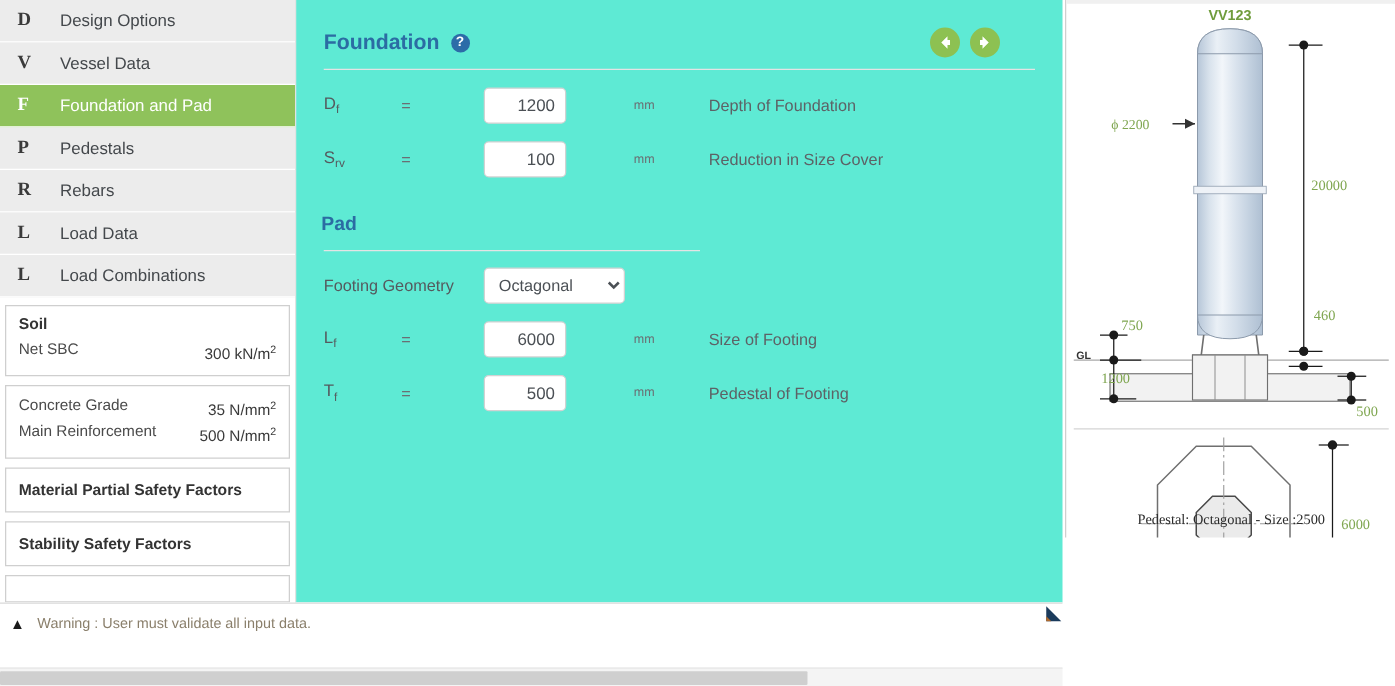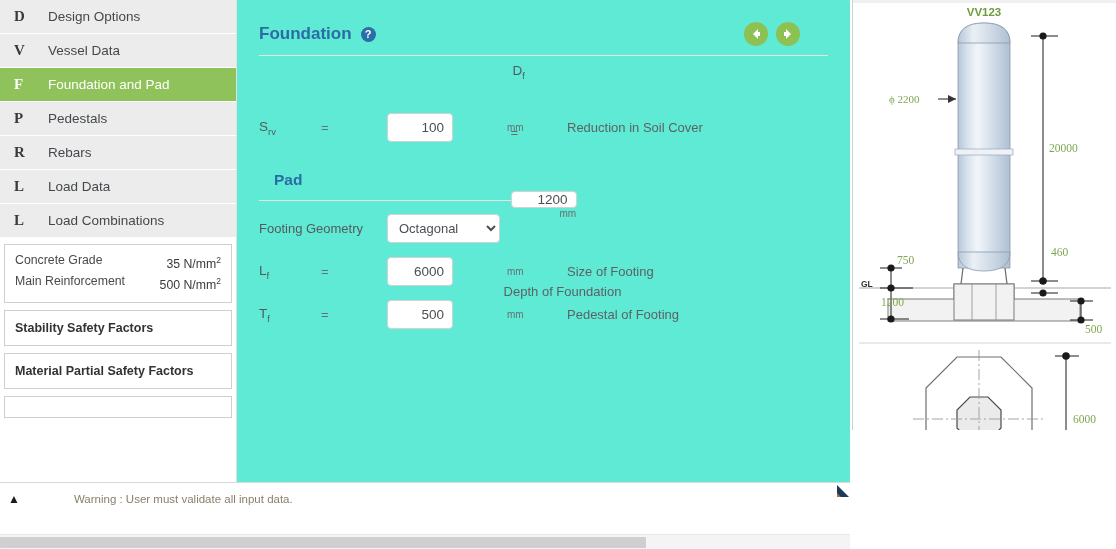--- a/index.html
+++ b/index.html
@@ -132,21 +132,21 @@
   .arrow-btn svg { display: block; }
   .rule {
     height: 1px;
     background: #e4e4e4;
     margin: 9px 22px 0 22px;
   }
   .sub-head {
     font-size: 15.5px;
     color: #2b6ca3;
     font-weight: bold;
-    padding: 0 37px;
+    padding: 0 20px;
   }
 
   .frow {
     display: flex;
     align-items: center;
     padding: 0 22px;
     height: 43px;
   }
   .f-sym {
     width: 62px;
@@ -219,21 +219,20 @@
   .warn-icon {
     font-size: 12px;
     color: #1a1a1a;
     margin-right: 10px;
     line-height: 14px;
   }
   .warn-text {
     font-size: 11.5px;
     color: #8a7f6b;
     line-height: 14px;
-    margin-left: 44px;
   }
   .resize-grip {
     position: absolute;
     left: 836px; top: 484px;
     width: 14px; height: 14px;
     overflow: hidden;
   }
   .resize-grip svg { display: block; }
 
   
@@ -315,41 +314,48 @@
           <span class="nav-letter">L</span>
           <span class="nav-label">Load Data</span>
         </li>
         <li class="nav-item">
           <span class="nav-letter">L</span>
           <span class="nav-label">Load Combinations</span>
         </li>
       </ul>
     <div class="cards">
 
+      <div class="card">
+        <div class="card-title">Soil</div>
+        <div class="card-row">
+          <span>Net SBC</span>
+          <span class="v"><span>300 kN/m</span><sup>2</sup></span>
+        </div>
+      </div>
 
       <div class="card">
         <div class="card-row">
           <span>Concrete Grade</span>
           <span class="v"><span>35 N/mm</span><sup>2</sup></span>
         </div>
         <div class="card-row">
           <span>Main Reinforcement</span>
           <span class="v"><span>500 N/mm</span><sup>2</sup></span>
         </div>
       </div>
 
       <div class="card solo">
         <div class="card-title-row">
-          <span>Stability Safety Factors</span>
+          <span>Material Partial Safety Factors</span>
         </div>
       </div>
 
       <div class="card solo">
         <div class="card-title-row">
-          <span>Material Partial Safety Factors</span>
+          <span>Stability Safety Factors</span>
         </div>
       </div>
 
       <div class="card solo">
         
       </div>
 
     </div>
   </div>
 
@@ -368,34 +374,34 @@
         </span>
         <span class="arrow-btn">
           <svg width="16" height="16" viewBox="0 0 16 16">
               <path d="M6 3 L11 8 L6 13 L6 10 L4 10 L4 6 L6 6 Z" fill="#ffffff"></path>
             </svg>
         </span>
       </div>
     </div>
     <div class="rule"></div>
 
-    <div class="frow" style="margin-top:7px;flex-direction:column;">
+    <div class="frow" style="margin-top:7px;">
       <span class="f-sym"><span>D</span><sub>f</sub></span>
       <span class="f-eq">=</span>
       <input class="f-input" value="1200" style="">
       <span class="f-unit">mm</span>
       <span class="f-desc">Depth of Foundation</span>
     </div>
 
     <div class="frow">
       <span class="f-sym"><span>S</span><sub>rv</sub></span>
       <span class="f-eq">=</span>
       <input class="f-input" value="100" style="">
       <span class="f-unit">mm</span>
-      <span class="f-desc">Reduction in Soil Cover</span>
+      <span class="f-desc">Reduction in Size Cover</span>
     </div>
 
     <div class="sub-head" style="margin-top:22px;">Pad</div>
     <div class="rule" style="margin-top:11px; margin-right:290px;"></div>
 
     <div class="frow" style="margin-top:6px;">
       <span class="f-label">Footing Geometry</span>
       <select class="f-select" id="geom-select"><option>Octagonal</option><option>Square</option><option>Circular</option><option>Rectangular</option></select>
     </div>
 
@@ -523,15 +529,16 @@
       <line x1="60" y1="419" x2="192" y2="419" stroke="#9a9a9a" stroke-width="0.9" stroke-dasharray="11,3,2,3"></line>
 
       <line x1="213" y1="356" x2="213" y2="483" stroke="#1a1a1a" stroke-width="1"></line>
       <circle cx="213" cy="356" r="3.8" fill="#1a1a1a"></circle>
       <line x1="202" y1="356" x2="226" y2="356" stroke="#1a1a1a" stroke-width="1"></line>
       <circle cx="213" cy="483" r="3.8" fill="#1a1a1a"></circle>
       <line x1="202" y1="483" x2="226" y2="483" stroke="#1a1a1a" stroke-width="1"></line>
       <text x="220" y="423" font-family="Liberation Serif, serif" font-size="11.5" fill="#7fa650">6000</text>
     </svg>
 
+    <div class="draw-caption">Pedestal: Octagonal - Size :2500</div>
   </div>
 
 </div>
 
 </body></html>

